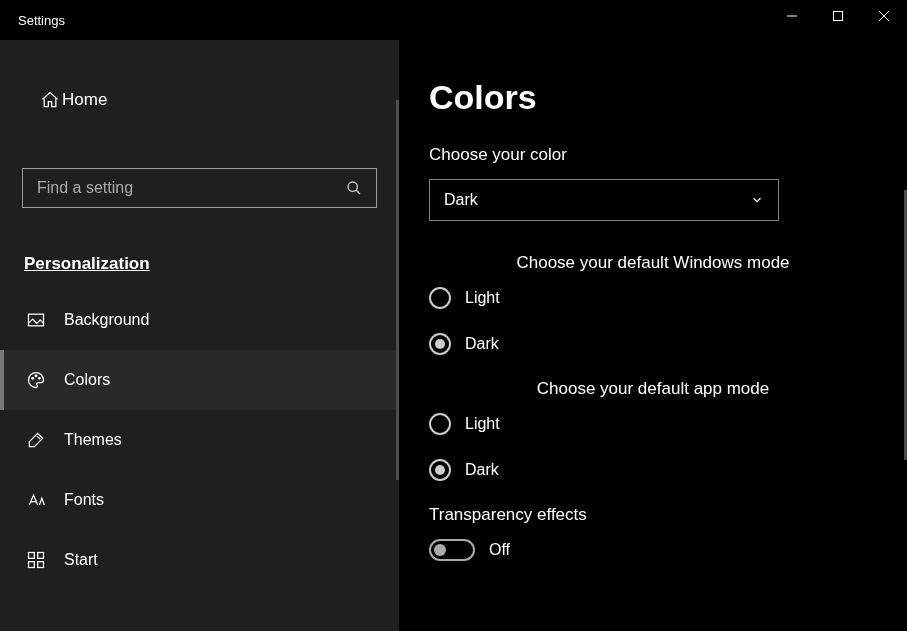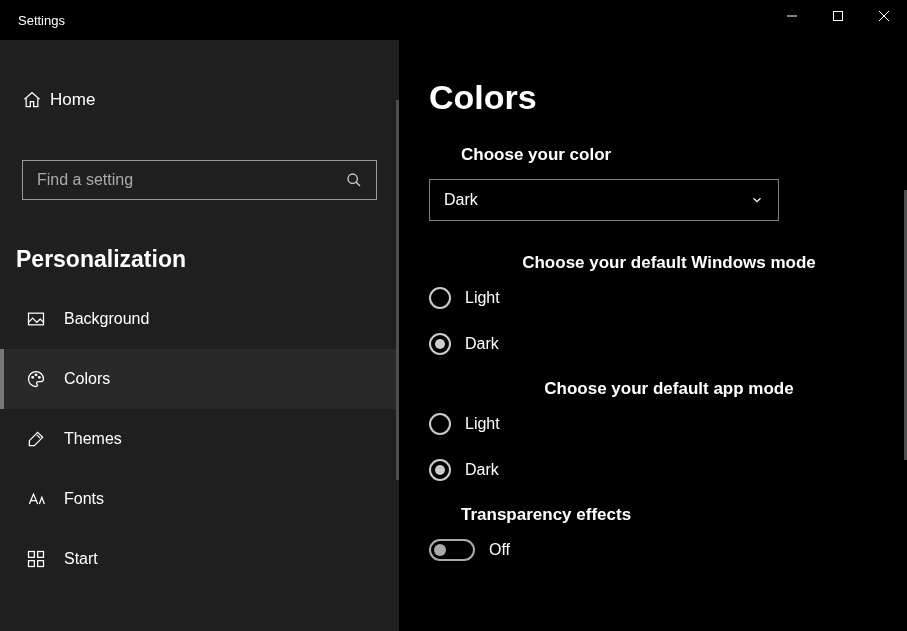--- a/index.html
+++ b/index.html
@@ -6,37 +6,37 @@
     body { width:907px; height:631px; background:#000; color:#fff; overflow:hidden; position:relative; }
     .window { display:flex; flex-direction:column; height:100%;border-radius:15px; }
     .titlebar { height:40px; display:flex; align-items:center; position:relative; }
     .titlebar-left { padding-left:18px; font-size:13px; color:#fff; }
     .window-controls { position:absolute; right:0; top:0; display:flex; }
     .winbtn { width:46px; height:32px; display:flex; align-items:center; justify-content:center; cursor:pointer; }
     .winbtn svg { width:10px; height:10px; }
     .body { display:flex; flex:1; overflow:hidden; }
     .sidebar { width:399px; background:#1f1f1f; padding-top:38px; position:relative; display:flex; flex-direction:column; }
     .sidebar::-webkit-scrollbar{width:4px;}
-    .home-row { display:flex; align-items:center; padding:0 22px; height:44px; gap:8px; cursor:pointer; margin-bottom:10px; }
+    .home-row { display:flex; align-items:center; padding:0 40px; height:44px; gap:2px; cursor:pointer; margin-bottom:10px; }
     .home-row .icon { width:20px; display:flex; align-items:center; justify-content:center; }
     .home-row span { font-size:17px; }
-    .search-wrap { padding:16px 22px; margin-top:12px; }
+    .search-wrap { padding:16px 22px; margin-top:20px; }
     .search-box { border:1px solid #999; height:40px; display:flex; align-items:center; padding:0 14px; background:transparent; }
     .search-box input { flex:1; background:transparent; border:none; outline:none; color:#ccc; font-size:16px; }
     .search-box input::placeholder{color:#aaa;}
     .search-icon { width:16px;height:16px;color:#ccc;}
-    .category { font-weight:600; font-size:23px; padding:30px 22px 16px 16px; }
+    .category { font-weight:600; font-size:17px; padding:30px 22px 16px 24px;text-decoration:underline; }
     .nav { flex:1; overflow-y:auto;text-align:center; }
     .nav-item { display:flex; align-items:center; height:60px; padding:0 22px; gap:18px; cursor:pointer; font-size:16px; border-left:4px solid transparent; }
     .nav-item.selected { background:#292929; border-left:4px solid #777; }
     .nav-item .icon { width:20px; display:flex; align-items:center; justify-content:center; }
     .nav-thumb { position:absolute; right:0; top:60px; width:3px; height:380px; background:#4d4d4d; }
     .content { flex:1; background:#000; padding:38px 30px 0 30px; overflow-y:auto; position:relative; }
     .content h1 { font-size:34px; font-weight:600; margin-bottom:28px; }
-    .section-label { font-size:17px; font-weight:700; margin-bottom:14px; margin-top:10px;margin-left:32px; }
+    .section-label { font-size:17px; font-weight:400; margin-bottom:14px; margin-top:10px; }
     .dropdown { width:350px; height:42px; border:1px solid #808080; display:flex; align-items:center; justify-content:space-between; padding:0 14px; cursor:pointer; font-size:16px; margin-bottom:32px; }
     .dropdown .chev { width:14px;height:14px;}
     .radio-row { display:flex; align-items:center; gap:14px; margin-bottom:24px; cursor:pointer; }
     .radio { width:22px;height:22px; border:2px solid #ccc; border-radius:50%; display:flex; align-items:center; justify-content:center; flex-shrink:0; }
     .radio.checked::after { content:""; width:10px;height:10px; background:#ccc; border-radius:50%; }
     .radio-label { font-size:16px; }
     .group { margin-bottom:22px;text-align:center; }
     .toggle { width:46px;height:22px; border:2px solid #aaa; border-radius:11px; position:relative; }
     .toggle::after{ content:""; position:absolute; left:3px; top:3px; width:12px;height:12px; background:#aaa; border-radius:50%; }
     .toggle-row{ display:flex; align-items:center; gap:14px; margin-top:6px;}

